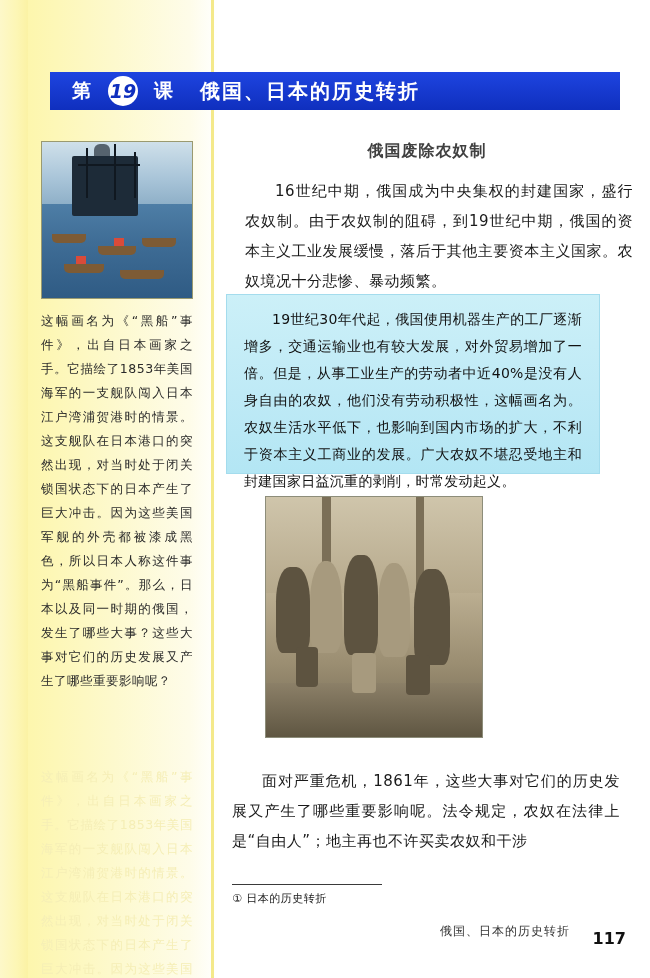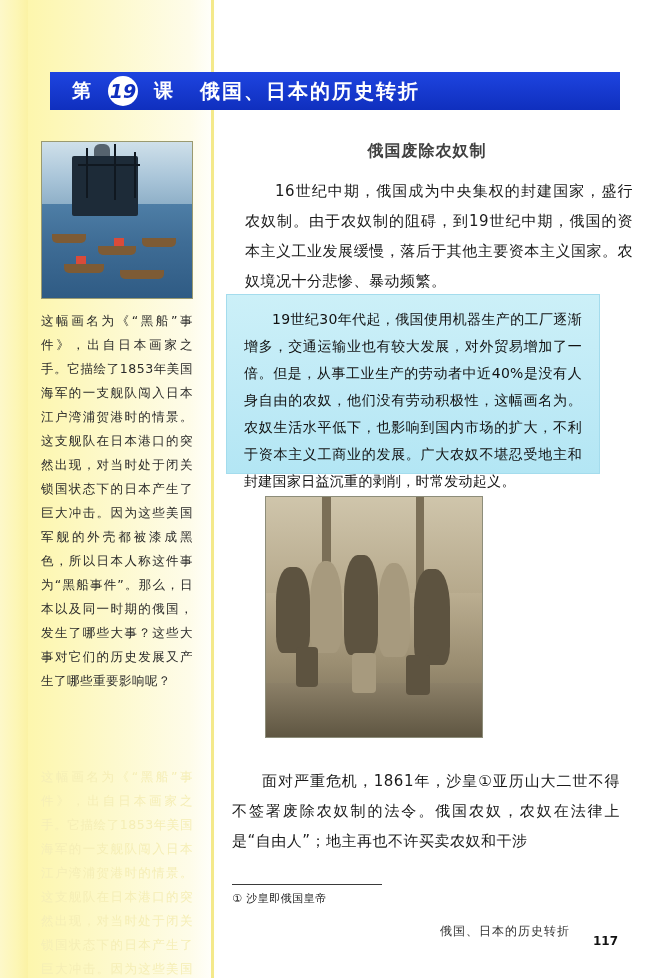--- a/index.html
+++ b/index.html
@@ -255,22 +255,22 @@
   
   .footer-title {
     position: absolute;
     right: 80px; bottom: 38px;
     font-size: 12px;
     color: #333333;
     letter-spacing: 1px;
   }
   .footer-page {
     position: absolute;
-    right: 32px; bottom: 30px;
-    font-size: 12px;
+    right: 24px; bottom: 30px;
+    font-size: 16px;
     font-weight: bold;
     color: #111111;
   }
 </style>
 </head>
 <body>
 
 <div class="page">
 
   <div class="left-band"></div>
@@ -321,21 +321,21 @@
     <div class="ph-fig" style="left:10px; top:70px; width:34px; height:86px;"></div>
     <div class="ph-fig-light" style="left:44px; top:64px; width:32px; height:92px;"></div>
     <div class="ph-fig" style="left:78px; top:58px; width:34px; height:100px;"></div>
     <div class="ph-fig-light" style="left:112px; top:66px; width:32px; height:94px;"></div>
     <div class="ph-fig" style="left:148px; top:72px; width:36px; height:96px;"></div>
     <div class="ph-fig" style="left:30px; top:150px; width:22px; height:40px; border-radius:4px;"></div>
     <div class="ph-fig-light" style="left:86px; top:156px; width:24px; height:40px; border-radius:4px;"></div>
     <div class="ph-fig" style="left:140px; top:158px; width:24px; height:40px; border-radius:4px;"></div>
   </div>
 
-  <div class="para" id="para-2">面对严重危机，1861年，沙皇①亚历山大二世不得不签署废除农奴制的法令。俄国农奴，农奴在法律上是“自由人”；地主再也不许买卖农奴和干涉</div>
+  <div class="para" id="para-2">面对严重危机，1861年，这些大事对它们的历史发展又产生了哪些重要影响呢。法令规定，农奴在法律上是“自由人”；地主再也不许买卖农奴和干涉</div>
 
   <div class="footnote-rule"></div>
-  <div class="footnote">① 沙皇即俄国皇帝</div>
+  <div class="footnote">① 日本的历史转折</div>
 
   <div class="footer-title">俄国、日本的历史转折</div>
   <div class="footer-page">117</div>
 
 </div>
 
 </body></html>

